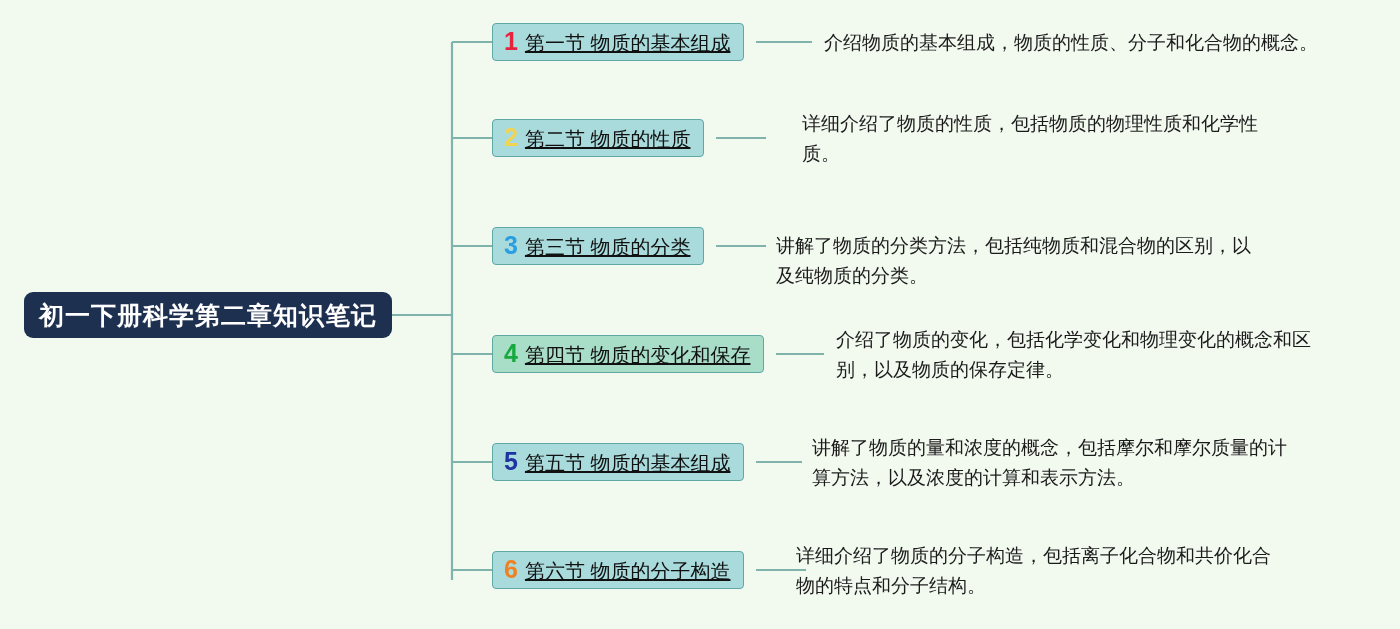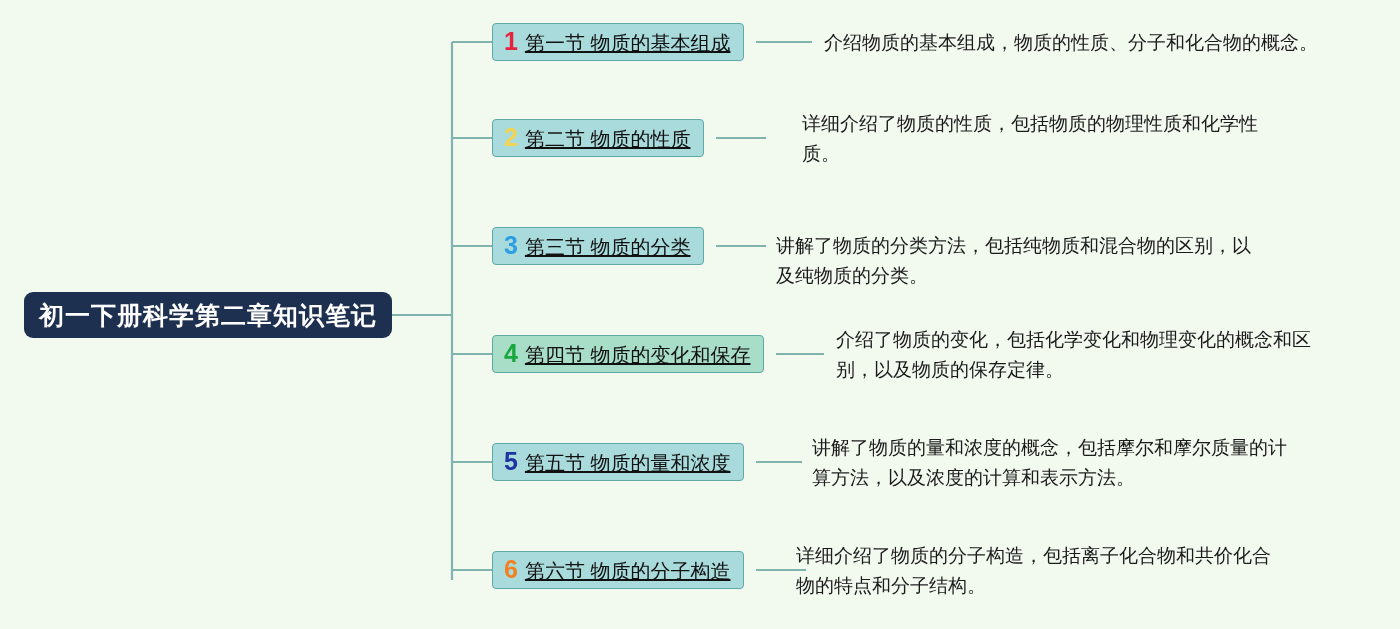--- a/index.html
+++ b/index.html
@@ -145,21 +145,21 @@
 
   <div class="topic-node" style="left:492px; top:335px; background:#a8ddc8;">
     <span class="num" style="color:#18a83e;">4</span>
     <span class="topic-label">第四节 物质的变化和保存</span>
   </div>
   <div class="desc" style="left:836px; top:325px;">介绍了物质的变化，包括化学变化和物理变化的概念和区
 别，以及物质的保存定律。</div>
 
   <div class="topic-node" style="left:492px; top:443px;">
     <span class="num" style="color:#1e34a0;">5</span>
-    <span class="topic-label">第五节 物质的量和浓度</span>
+    <span class="topic-label">第五节 物质的基本组成</span>
   </div>
   <div class="desc" style="left:812px; top:433px;">讲解了物质的量和浓度的概念，包括摩尔和摩尔质量的计
 算方法，以及浓度的计算和表示方法。</div>
 
   <div class="topic-node" style="left:492px; top:551px;">
     <span class="num" style="color:#f08020;">6</span>
     <span class="topic-label">第六节 物质的分子构造</span>
   </div>
   <div class="desc" style="left:796px; top:541px;">详细介绍了物质的分子构造，包括离子化合物和共价化合
 物的特点和分子结构。</div>

